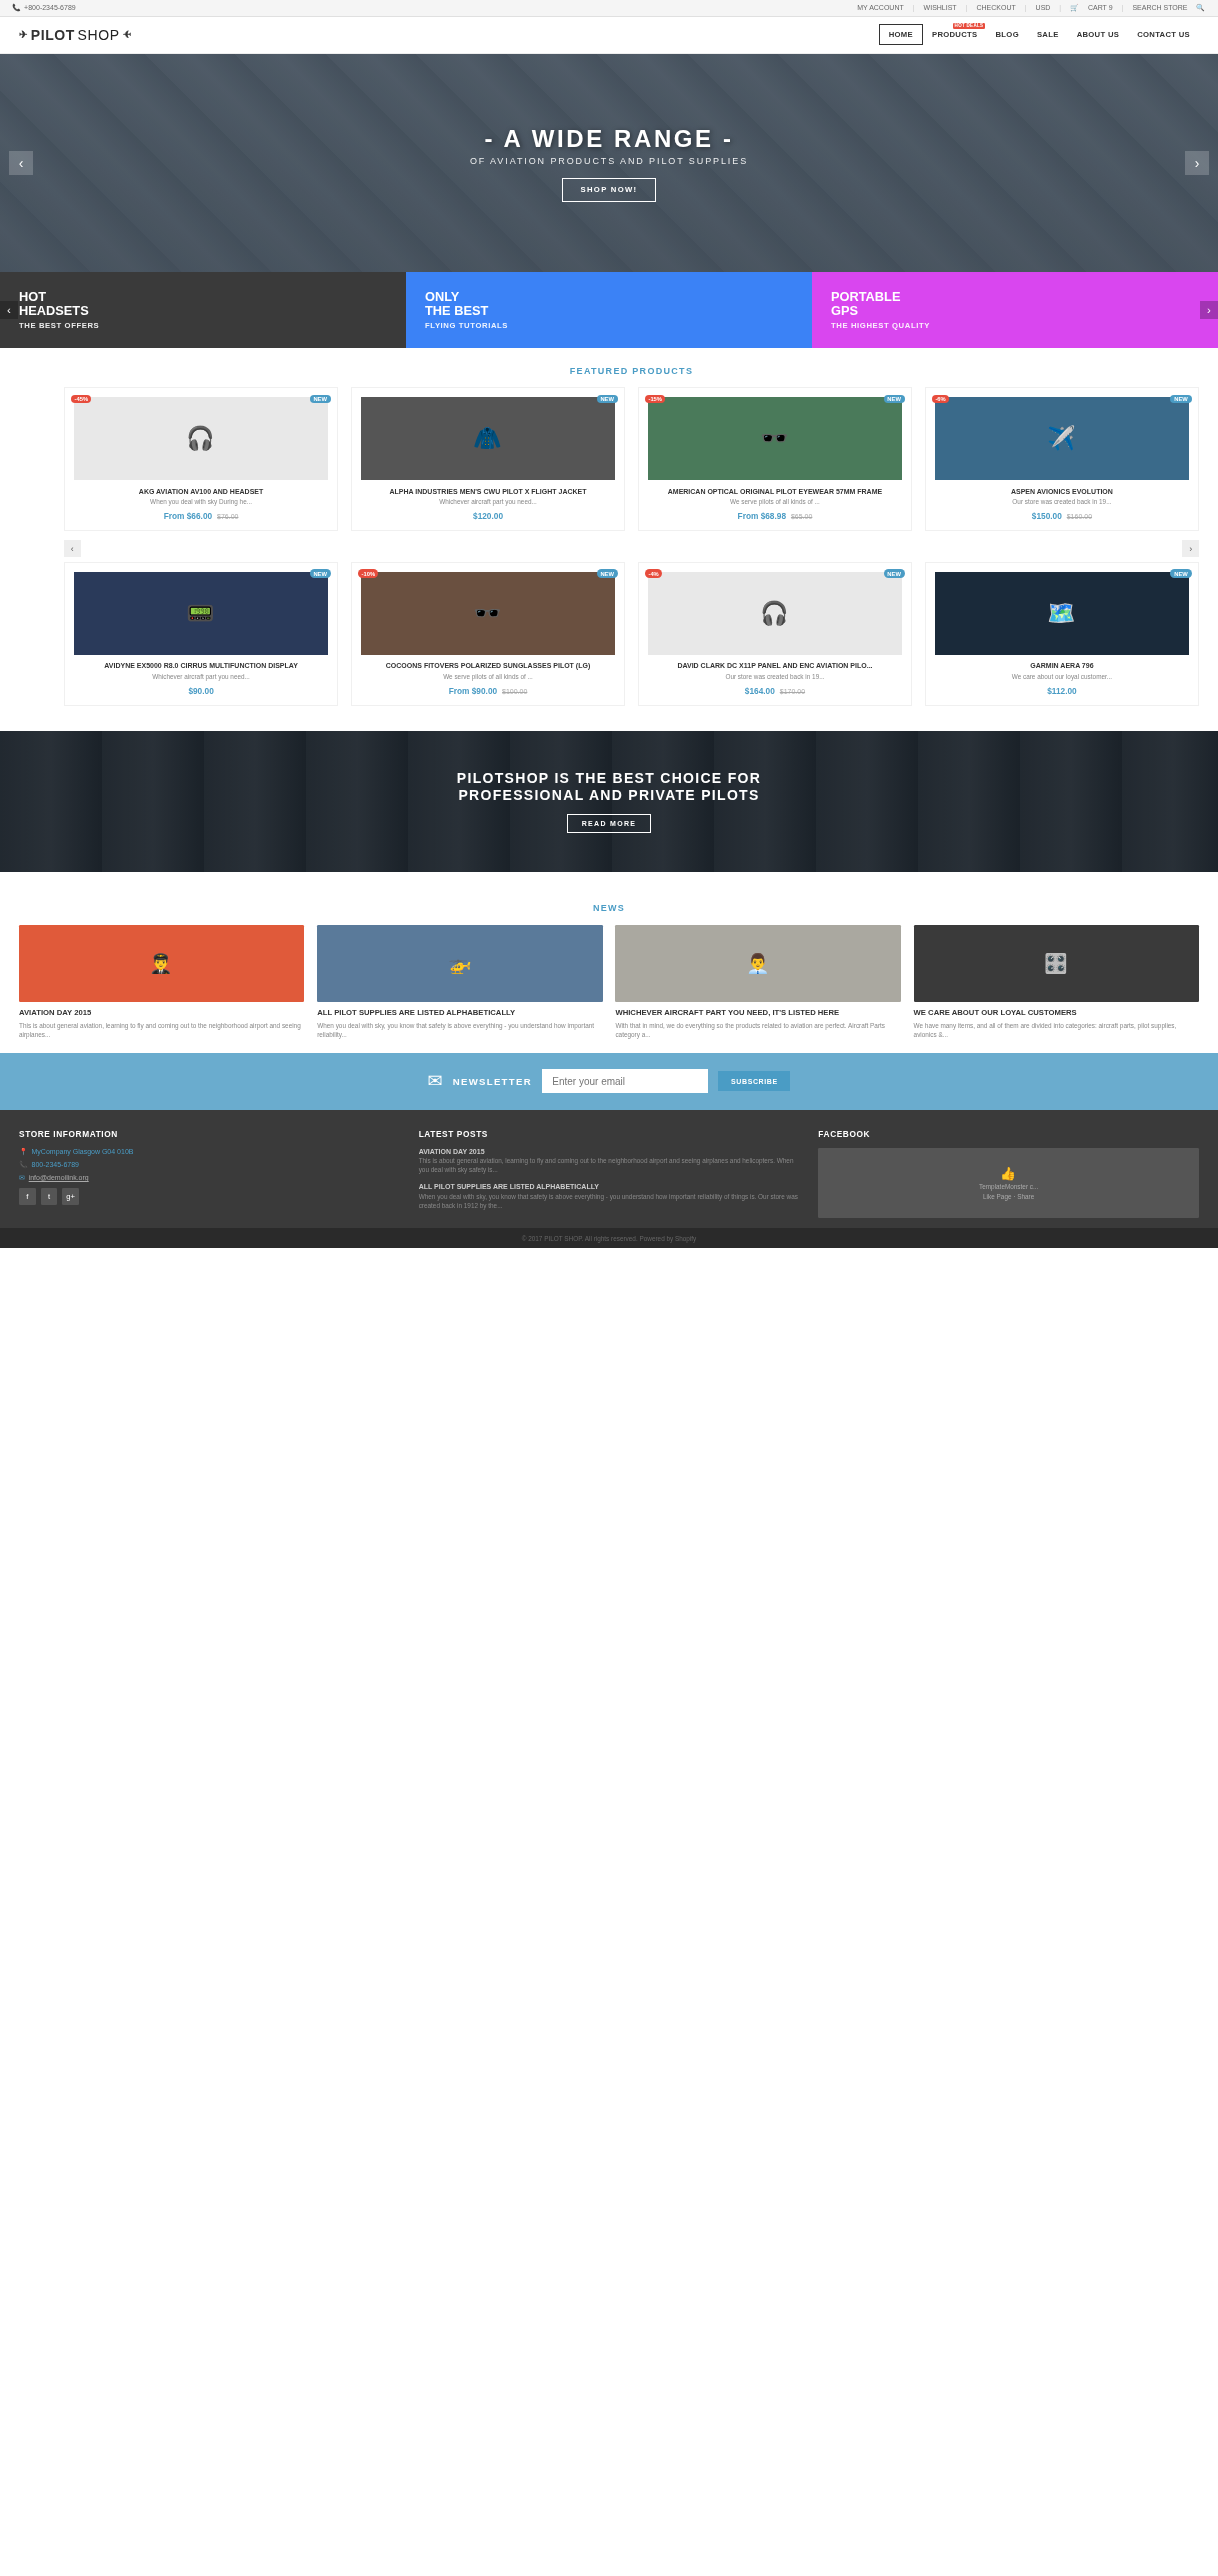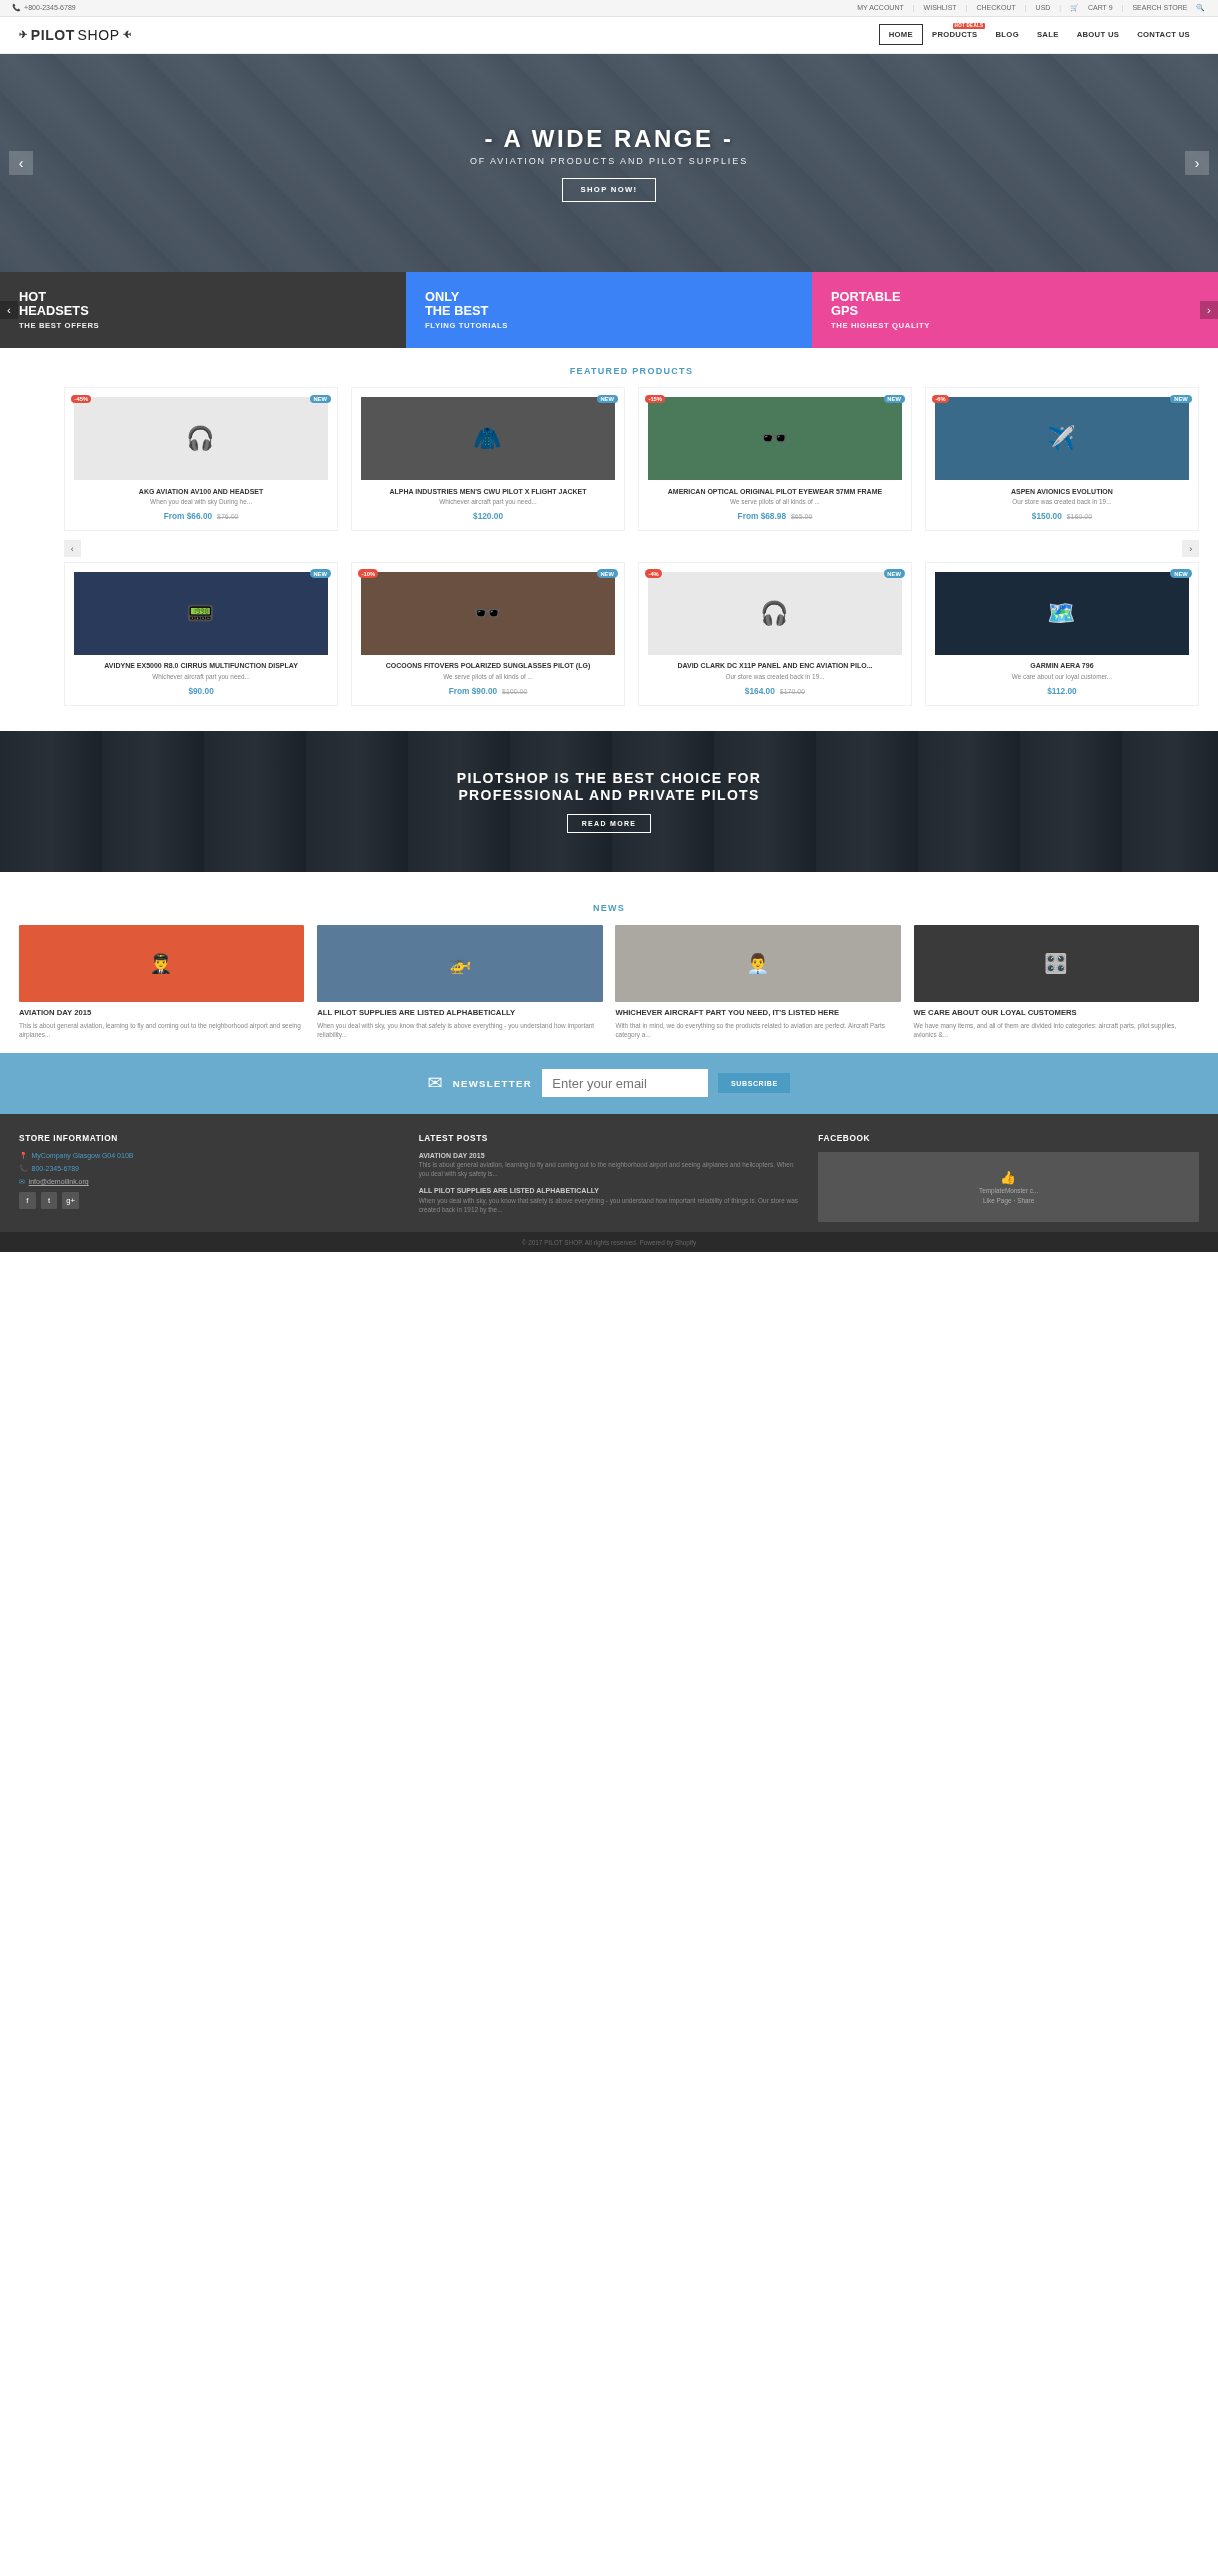--- a/index.html
+++ b/index.html
@@ -151,21 +151,21 @@
       flex: 1;
       padding: 18px 19px;
       display: flex;
       flex-direction: column;
       justify-content: center;
       position: relative;
       min-height: 58px;
     }
     .promo-box.dark { background: #3a3a3a; color: #fff; }
     .promo-box.blue { background: #3b82f6; color: #fff; justify-content: flex-end; }
-    .promo-box.light-blue { background: #ec4899; color: #fff; }
+    .promo-box.light-blue { background: #d946ef; color: #fff; }
     .promo-box-title {
       font-size: 12.8px;
       font-weight: 900;
       text-transform: uppercase;
       line-height: 1.1;
     }
     .promo-box-sub {
       font-size: 7.7px;
       font-weight: 600;
       text-transform: uppercase;
@@ -355,21 +355,21 @@
       font-size: 9.6px;
       font-weight: 700;
       color: #fff;
       text-transform: uppercase;
       letter-spacing: 1.3px;
     }
     .newsletter-input {
       padding: 6.4px 10.2px;
       border: none;
       width: 166px;
-      font-size: 13px;
+      font-size: 10px;
       color: #aaa;
       outline: none;
     }
     .newsletter-btn {
       padding: 6.4px 12.8px;
       background: #4a9cc5;
       border: none;
       color: #fff;
       font-size: 7px;
       font-weight: 700;

